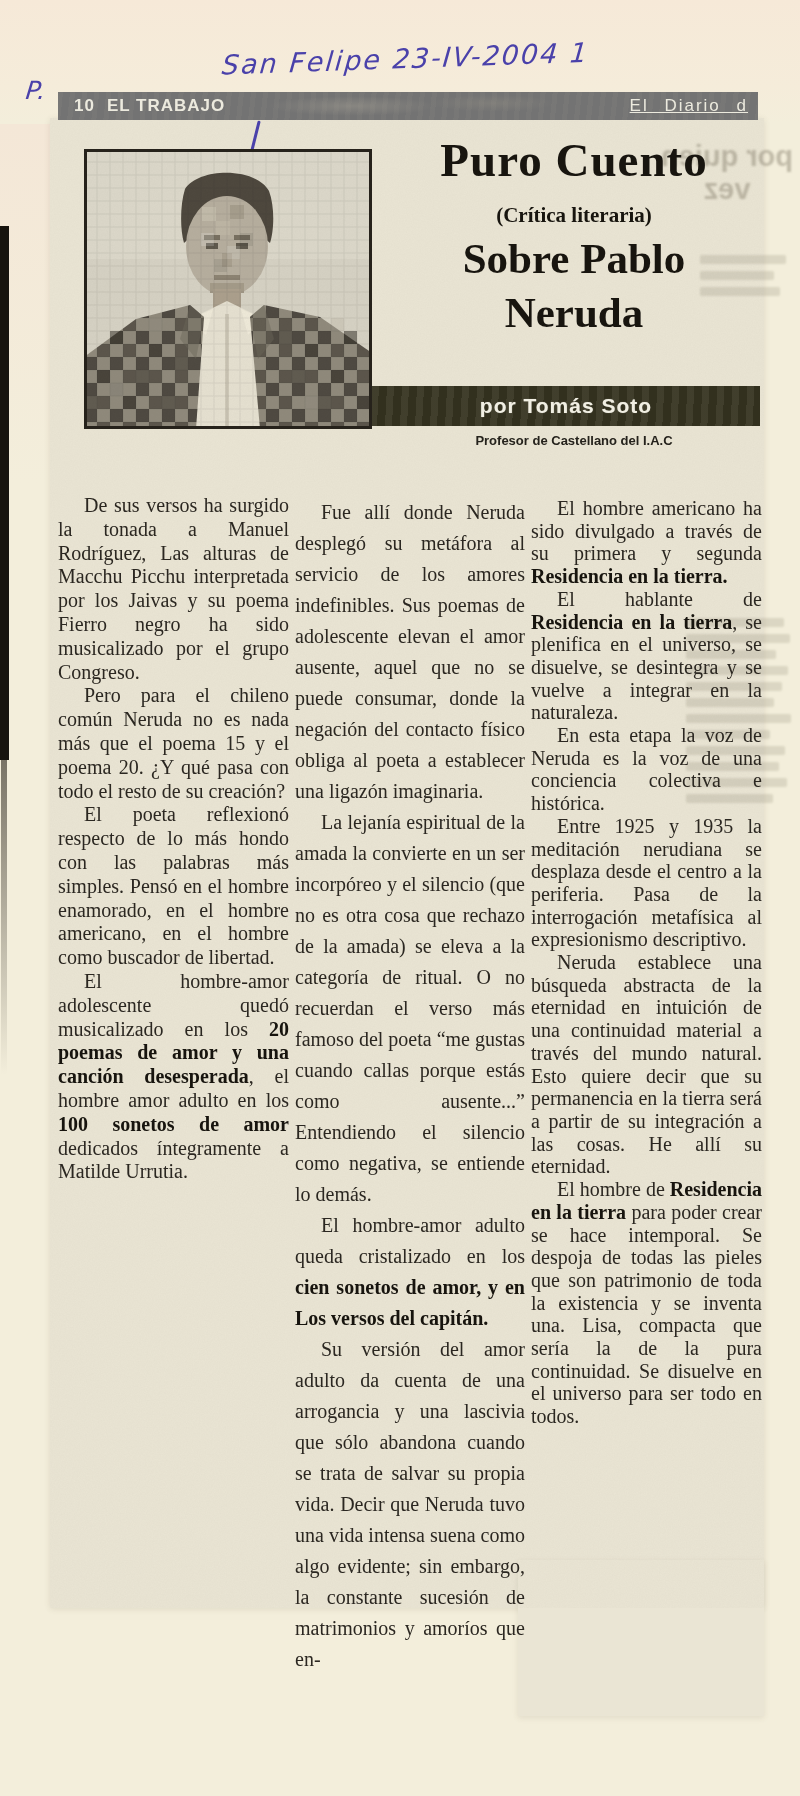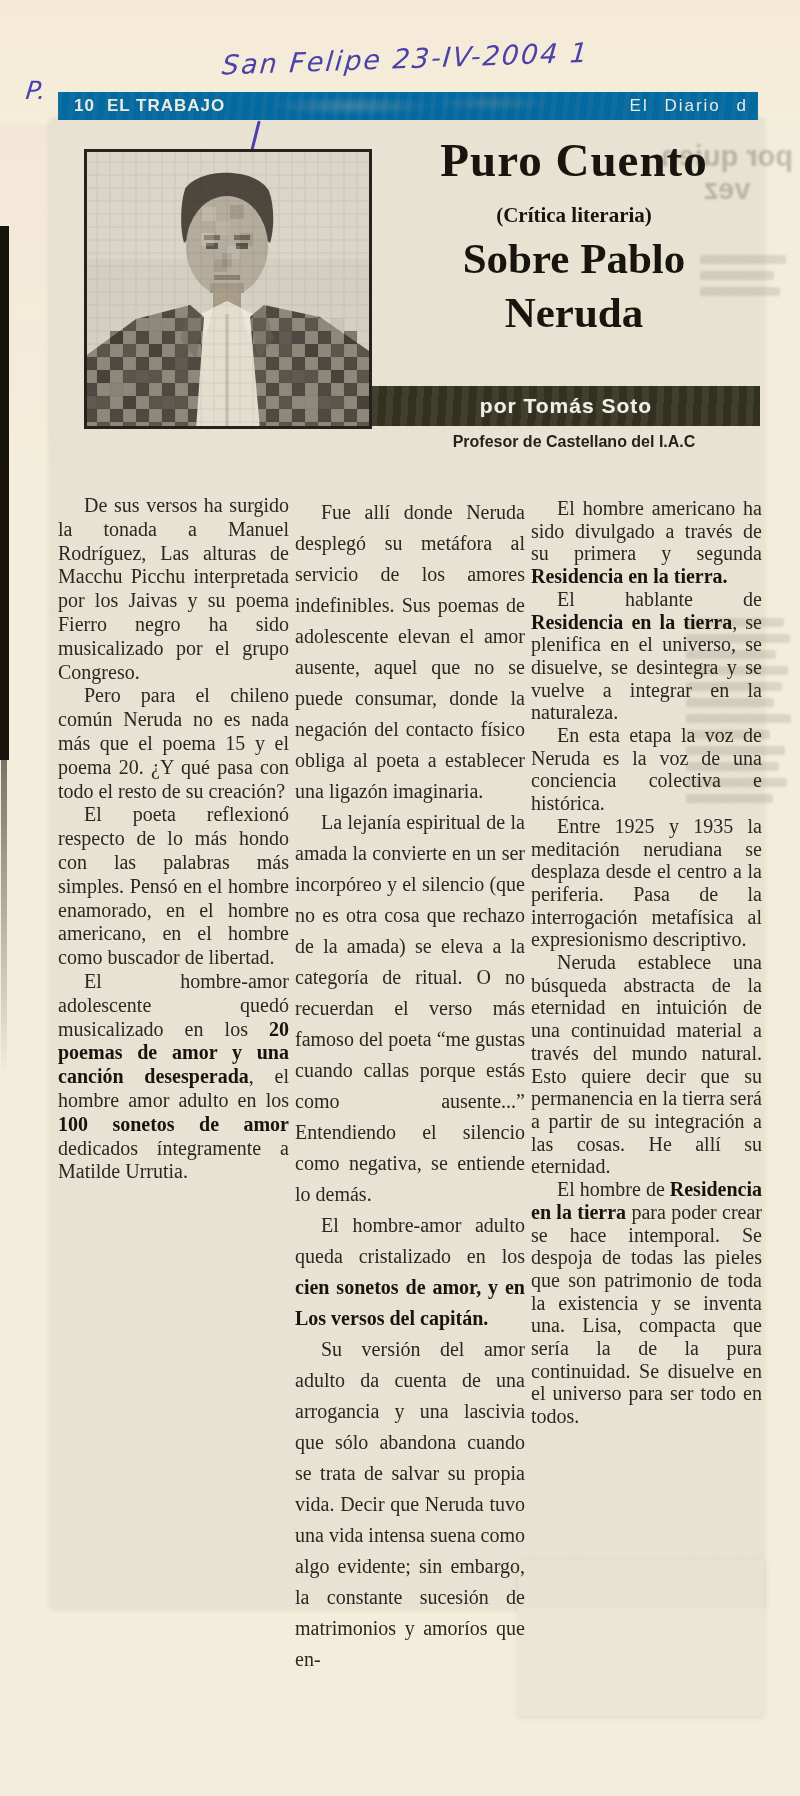--- a/index.html
+++ b/index.html
@@ -28,47 +28,47 @@
 
   
   .ink{color:#4a41aa;font-family:"DejaVu Sans",sans-serif;}
   .hw-date{left:222px;top:42px;width:430px;font-size:27px;font-style:italic;
     letter-spacing:2px;transform:rotate(-2deg) skewX(-7deg);white-space:nowrap;}
   .hw-p{left:26px;top:76px;font-size:25px;font-style:italic;transform:skewX(-6deg);}
   .hw-slash{left:252px;top:120px;width:3px;height:48px;background:#4a41aa;
     transform:rotate(14deg);border-radius:2px;}
 
   
-  .masthead{left:58px;top:92px;width:700px;height:28px;background:#0369a1;
+  .masthead{left:58px;top:92px;width:700px;height:28px;background:#737373;
     display:flex;align-items:center;justify-content:space-between;
     font-family:"Liberation Sans",sans-serif;color:#eceade;}
   .masthead .noise{position:absolute;inset:0;
     background:
       radial-gradient(120px 14px at 42% 50%,rgba(190,183,165,.28),rgba(0,0,0,0) 70%),
       radial-gradient(90px 12px at 62% 40%,rgba(170,163,145,.22),rgba(0,0,0,0) 70%),
       repeating-linear-gradient(96deg,rgba(180,174,158,.07) 0 5px,rgba(0,0,0,0) 5px 12px);}
   .mh-left{margin-left:16px;font-size:17px;font-weight:bold;letter-spacing:1px;z-index:1;}
   .mh-left .num{margin-right:12px;}
-  .mh-right{margin-right:10px;font-size:17px;letter-spacing:2px;word-spacing:9px;z-index:1;}
+  .mh-right{margin-right:10px;font-size:17px;letter-spacing:2px;word-spacing:9px;z-index:1;text-decoration:underline;}
 
   
   .headline{left:378px;top:132px;width:392px;text-align:center;color:#18150f;}
   .hl-title{font-size:47px;font-weight:bold;letter-spacing:1px;line-height:56px;}
   .hl-kicker{font-size:21px;font-weight:bold;margin-top:14px;line-height:26px;}
   .hl-line{font-size:43px;font-weight:bold;line-height:54px;}
   .hl-line1{margin-top:4px;}
 
   .byline-bar{left:372px;top:386px;width:388px;height:40px;background:#32301e;
     display:flex;align-items:center;justify-content:center;}
   .byline-bar .noise{position:absolute;inset:0;
     background:repeating-linear-gradient(93deg,rgba(195,190,170,.10) 0 7px,rgba(0,0,0,0) 7px 15px);}
   .byline{font-family:"Liberation Sans",sans-serif;font-size:21px;font-weight:bold;
     color:#f1efe3;letter-spacing:1px;z-index:1;text-shadow:0 0 1px rgba(255,255,255,.4);}
   .author-role{left:378px;top:433px;width:392px;text-align:center;
-    font-family:"Liberation Sans",sans-serif;font-size:16px;font-weight:bold;color:#25221c;}
+    font-family:"Liberation Sans",sans-serif;font-size:13px;font-weight:bold;color:#25221c;}
 
   
   .photo{left:84px;top:149px;width:288px;height:280px;}
 
   
   .col{color:#2b2721;font-size:20px;text-align:justify;hyphens:auto;}
   .col .para{margin:0;text-indent:26px;}
   .col .para.noindent{text-indent:0;}
   .col b{color:#17140e;}
   .col1{left:58px;top:494px;width:231px;line-height:23.8px;}

